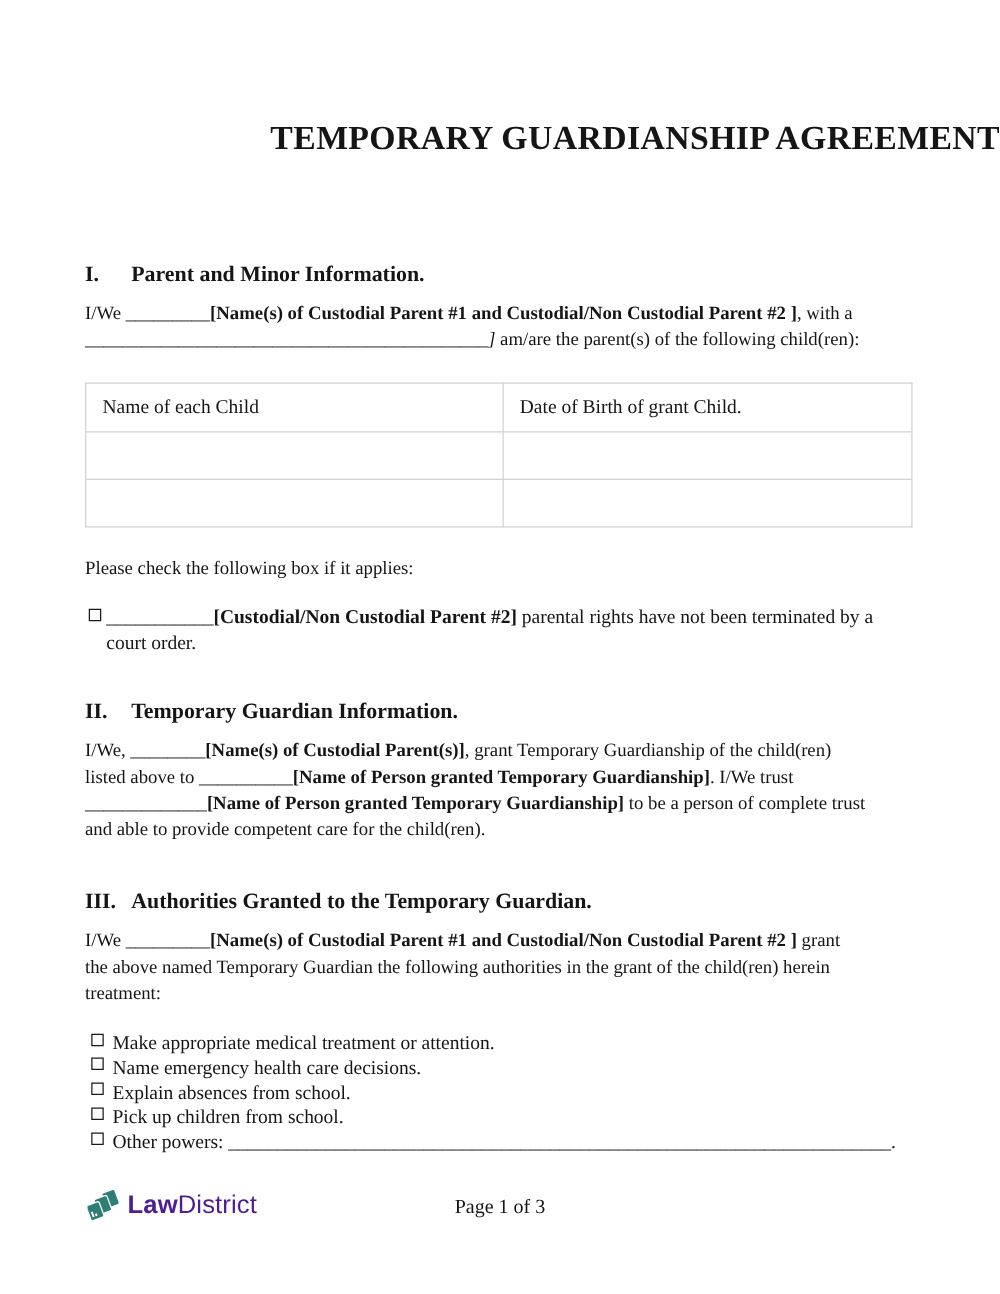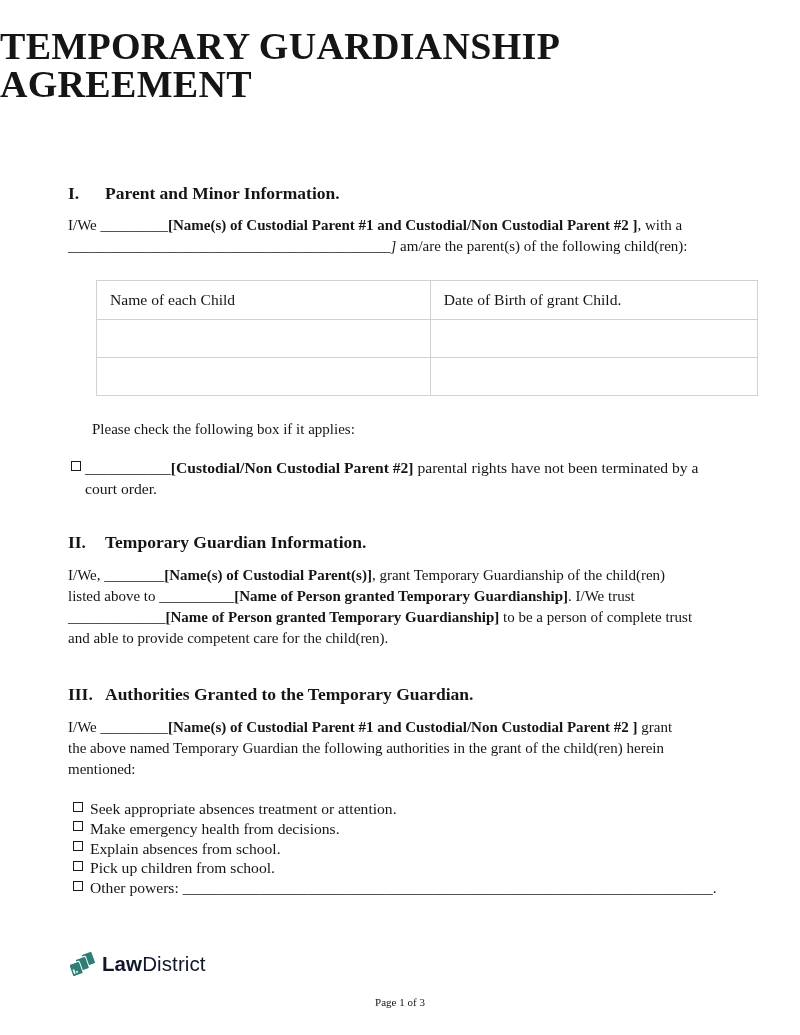--- a/index.html
+++ b/index.html
@@ -5,23 +5,23 @@
   html,body{margin:0;padding:0;background:#ffffff;}
   .page{
     position:relative;
     width:800px;height:1035px;
     background:#ffffff;
     color:#151515;
     font-family:"Liberation Serif","DejaVu Serif",serif;
     overflow:hidden;
   }
   .title{
-    margin:27px 0 0 0;
-    text-align:left;
-    font-size:38px;
+    margin:91px 0 0 0;
+    text-align:right;
+    font-size:27px;
     line-height:38px;
     font-weight:bold;
     letter-spacing:.3px;
   }
   .content{padding:0 70px 0 68px;}
   .sec-h{
     margin:0;
     font-size:17.5px;
     line-height:24px;
     font-weight:bold;
@@ -32,31 +32,30 @@
   #sec3-h{margin-top:33px;}
   .para{margin-top:10px;font-size:15px;line-height:21px;}
   .tline{white-space:nowrap;}
   .b{font-weight:bold;}
   .i{font-style:italic;}
   .child-table{
     width:100%;
     margin-top:23px;
     border-collapse:collapse;
     font-size:15.6px;
-    margin-left:28px;
   }
   .child-table th,.child-table td{
     border:1px solid #d2d2d2;
     text-align:left;
     font-weight:normal;
     padding:0 13px;
   }
   .child-table th{height:38px;}
   .child-table td{height:37px;}
-  .check-prompt{margin-top:23px;margin-left:24px;}
+  .check-prompt{margin-top:23px;}
   .cb{
     display:inline-block;
     width:8px;height:8px;
     border:1px solid #1a1a1a;
     background:#ffffff;
     vertical-align:2.5px;
   }
   .cb-item{
     display:flex;
     margin-top:17px;
@@ -69,29 +68,29 @@
   .auth-item{padding-left:5px;line-height:19.8px;white-space:nowrap;}
   .auth-item .cb{margin-right:7px;}
   .footer-logo{
     position:absolute;left:70px;top:951px;
     display:flex;align-items:center;
   }
   .brand{
     margin-left:6px;
     font-family:"Liberation Sans","DejaVu Sans",sans-serif;
     font-size:20.5px;
-    color:#0f172a;
+    color:#4c1d95;
     letter-spacing:.1px;
   }
   .brand-law{font-weight:700;}
   .brand-district{font-weight:400;}
   .page-num{
-    position:absolute;top:996px;left:0;width:100%;
+    position:absolute;top:957px;left:0;width:100%;
     text-align:center;
-    font-size:11px;
+    font-size:16px;
   }
 </style>
 </head>
 <body>
 
 <div class="page">
 
   <h1 class="title">TEMPORARY GUARDIANSHIP AGREEMENT</h1>
 
   <div class="content">
@@ -143,26 +142,26 @@
         <div class="tline"><span>listed above to </span><span>__________</span><span class="b">[Name of Person granted Temporary Guardianship]</span><span>. I/We trust</span></div>
         <div class="tline"><span>_____________</span><span class="b">[Name of Person granted Temporary Guardianship]</span><span> to be a person of complete trust</span></div>
         <div class="tline"><span>and able to provide competent care for the child(ren).</span></div>
       </div>
 
     <h2 class="sec-h" id="sec3-h"><span class="sec-num">III.</span><span>Authorities Granted to the Temporary Guardian.</span></h2>
 
     <div class="para" style="margin-top:11px;">
         <div class="tline"><span>I/We </span><span>_________</span><span class="b">[Name(s) of Custodial Parent #1 and Custodial/Non Custodial Parent #2 ]</span><span> grant</span></div>
         <div class="tline"><span>the above named Temporary Guardian the following authorities in the grant of the child(ren) herein</span></div>
-        <div class="tline"><span>mentioned:</span></div>
+        <div class="tline"><span>treatment:</span></div>
       </div>
 
     <div class="auth-list">
-        <div class="auth-item"><span class="cb"></span><span>Seek appropriate absences treatment or attention.</span></div>
-        <div class="auth-item"><span class="cb"></span><span>Make emergency health from decisions.</span></div>
+        <div class="auth-item"><span class="cb"></span><span>Make appropriate medical treatment or attention.</span></div>
+        <div class="auth-item"><span class="cb"></span><span>Name emergency health care decisions.</span></div>
         <div class="auth-item"><span class="cb"></span><span>Explain absences from school.</span></div>
         <div class="auth-item"><span class="cb"></span><span>Pick up children from school.</span></div>
         <div class="auth-item"><span class="cb"></span><span>Other powers: ____________________________________________________________________.</span></div>
       </div>
 
   </div>
 
   <div class="footer-logo">
     <svg width="26" height="26" viewBox="0 0 26 26">
       <rect x="13" y="1.5" width="11" height="13" rx="1.5" transform="rotate(-20 18.5 8)" stroke="#ffffff" stroke-width="1" fill="#2E7E76"></rect>

